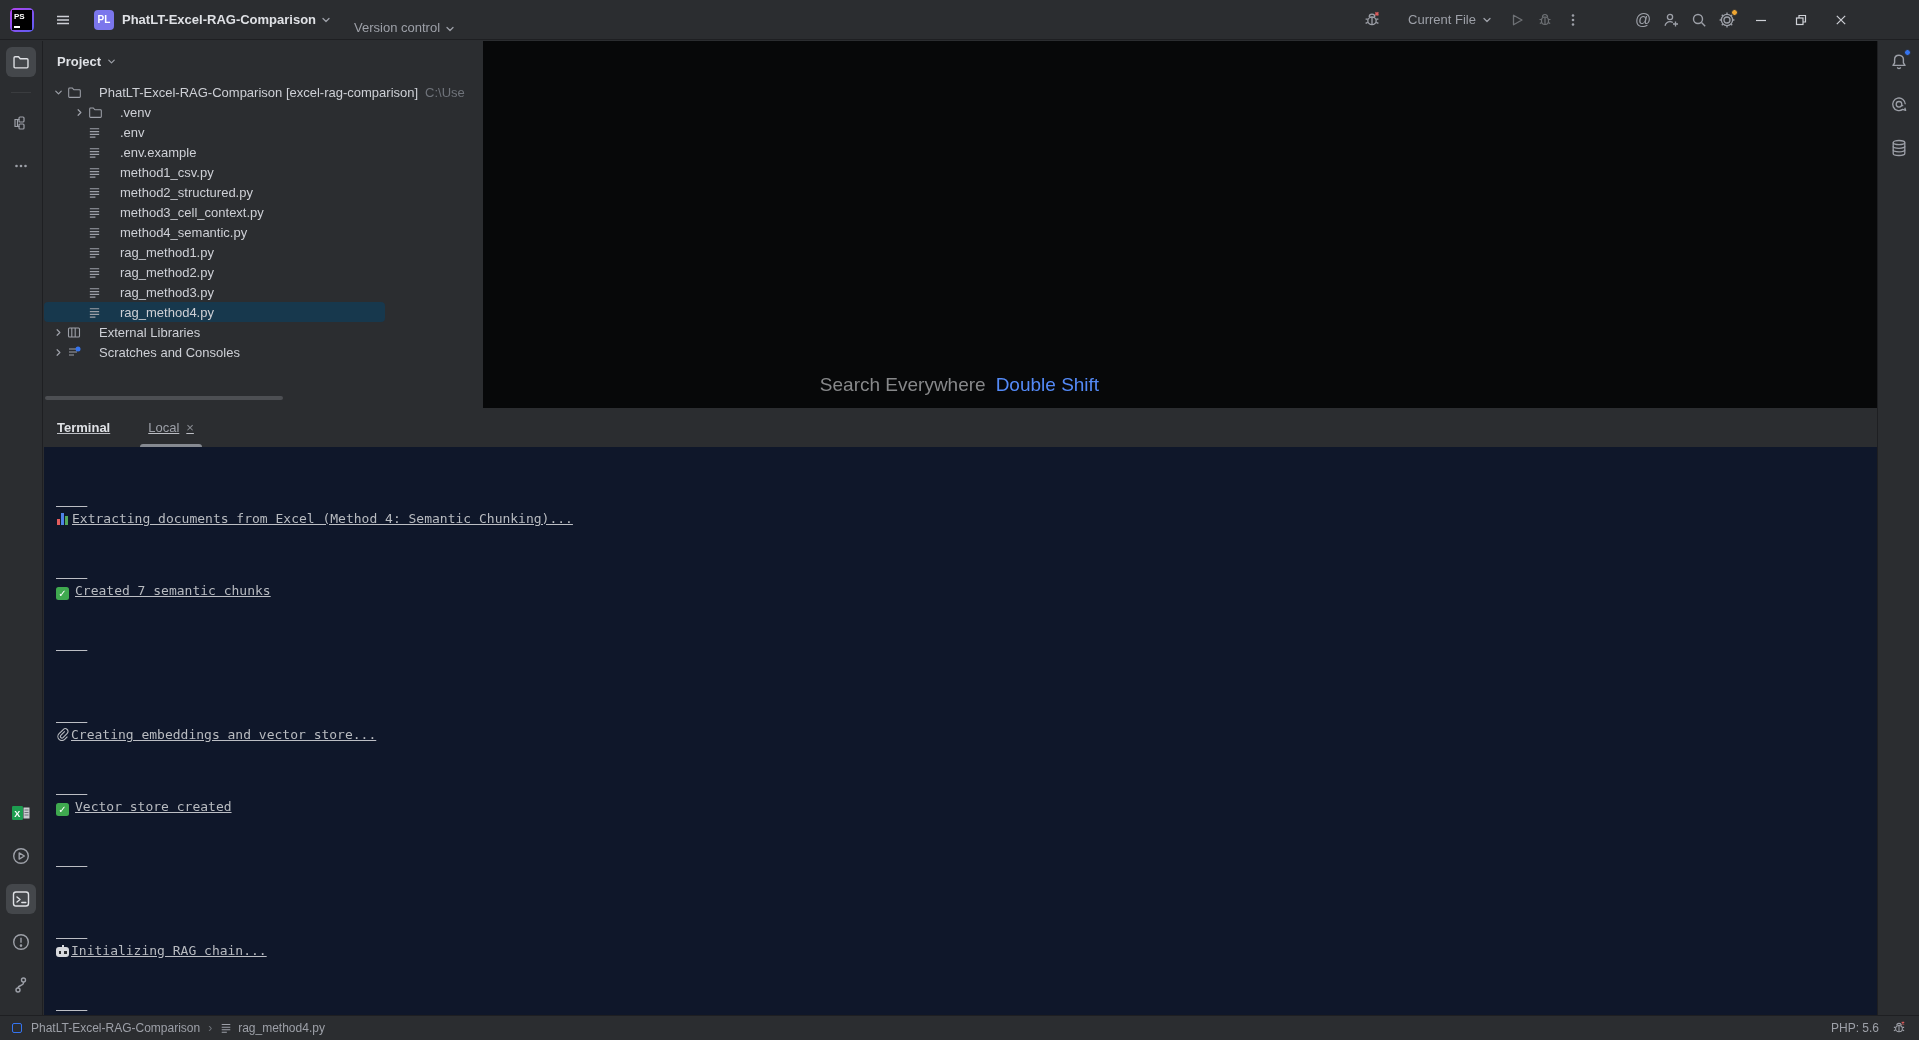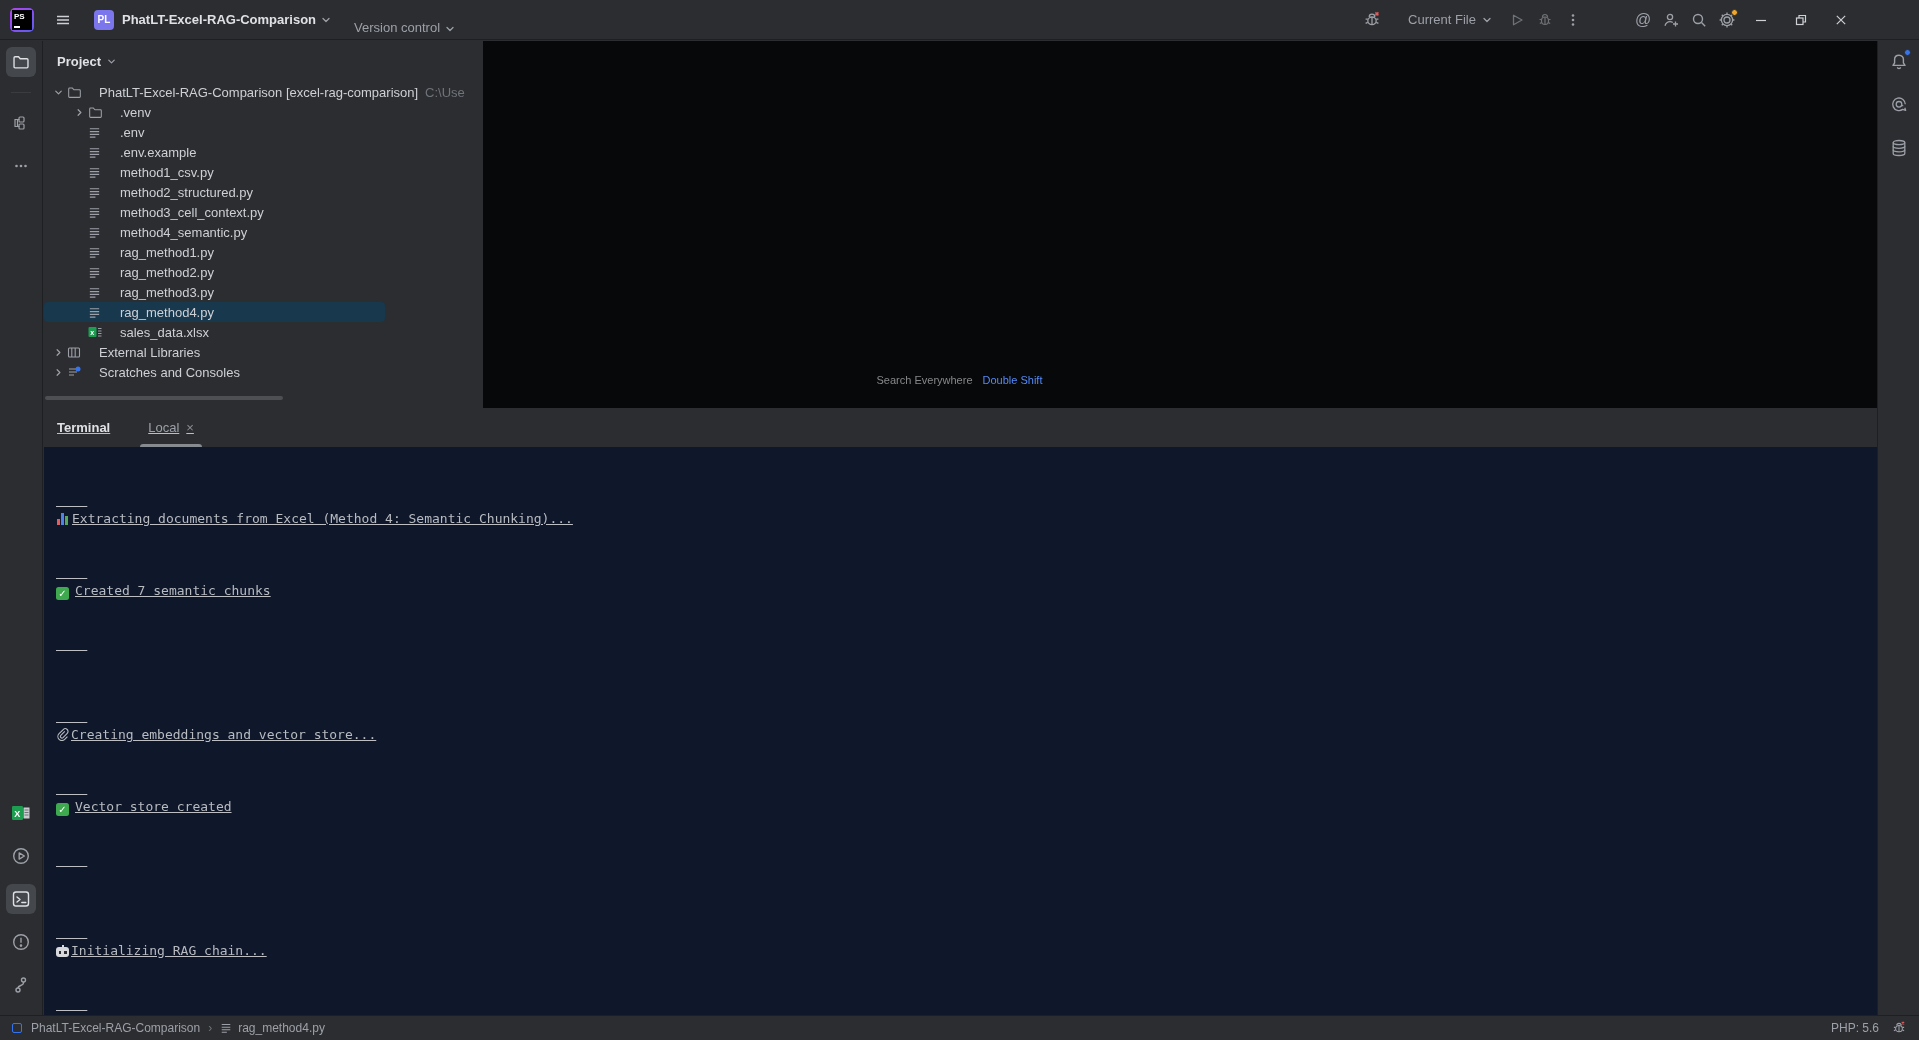--- a/index.html
+++ b/index.html
@@ -70,21 +70,21 @@
   .tree-label{ margin-left:14px; }
   .tree-sec{ color:#6f737a; margin-left:7px; }
   .pp-hscroll{ position:absolute; left:1px; top:355px; width:238px; height:4px;
     background:#4d4f53; border-radius:2px; }
   .pp-vscroll{ position:absolute; right:4px; top:3px; width:3px; height:352px;
     background:#3f4145; border-radius:2px; }
 
   
   .editor{ position:absolute; left:483px; top:41px; right:42px; height:367px; background:#070809; }
   .editor-hint{ position:absolute; top:374px; left:0; width:100%; text-align:center;
-    font-size:11px; color:#87888a; pointer-events:none; }
+    font-size:19px; color:#87888a; pointer-events:none; }
   .editor-hint .shortcut{ color:#548af7; margin-left:10px; }
 
   
   .terminal-panel{ position:absolute; left:44px; top:408px; right:42px; bottom:25px;
     background:#0f172a; display:flex; flex-direction:column;text-decoration:underline; }
   .term-header{ height:39px; flex:0 0 39px; background:#2b2d30; display:flex; align-items:stretch; padding-left:13px; }
   .term-title{ color:#dfe1e5; font-weight:700; display:flex; align-items:center; margin-right:30px; }
   .term-tab{ position:relative; display:flex; align-items:center; gap:7px; color:#9da0a8; padding:0 8px; }
   .term-tab .underline{ position:absolute; left:0; right:0; bottom:0; height:3px;
     background:#868a91; border-radius:3px 3px 0 0; }
@@ -444,31 +444,20 @@
     <div class="tree-row lvl1 selected">
       <span class="chev-slot"></span>
       <span class="t-icon">
           <svg width="13" height="13" viewBox="0 0 14 14" stroke="currentColor" stroke-width="1.2">
             <path d="M2 3h10M2 6h10M2 9h10M2 12h6"></path>
           </svg>
         </span>
       <span class="tree-label">rag_method4.py</span>
     </div>
 
-    <div class="tree-row lvl1">
-      <span class="chev-slot"></span>
-      <span class="t-icon">
-        <svg width="14" height="14" viewBox="0 0 14 14">
-          <rect x="0.5" y="2" width="8" height="10" rx="1" fill="#1d9d50"></rect>
-          <text x="2.2" y="9.6" font-size="7" font-weight="bold" fill="#ffffff" font-family="Liberation Sans, sans-serif">x</text>
-          <path d="M10 3.5h3.5M10 6h3.5M10 8.5h3.5M10 11h3.5" stroke="#9da0a8" stroke-width="1"></path>
-        </svg>
-      </span>
-      <span class="tree-label">sales_data.xlsx</span>
-    </div>
 
     <div class="tree-row lvl0">
       <span class="chev-slot">
           <svg width="11" height="11" viewBox="0 0 12 12">
             <path d="M4.5 3l3 3-3 3" fill="none" stroke="#9da0a8" stroke-width="1.3" stroke-linecap="round" stroke-linejoin="round"></path>
           </svg>
         </span>
       <span class="t-icon">
         <svg width="14" height="14" viewBox="0 0 14 14" fill="none" stroke="currentColor" stroke-width="1.1">
           <rect x="1.5" y="3" width="11" height="9" rx="1"></rect>

